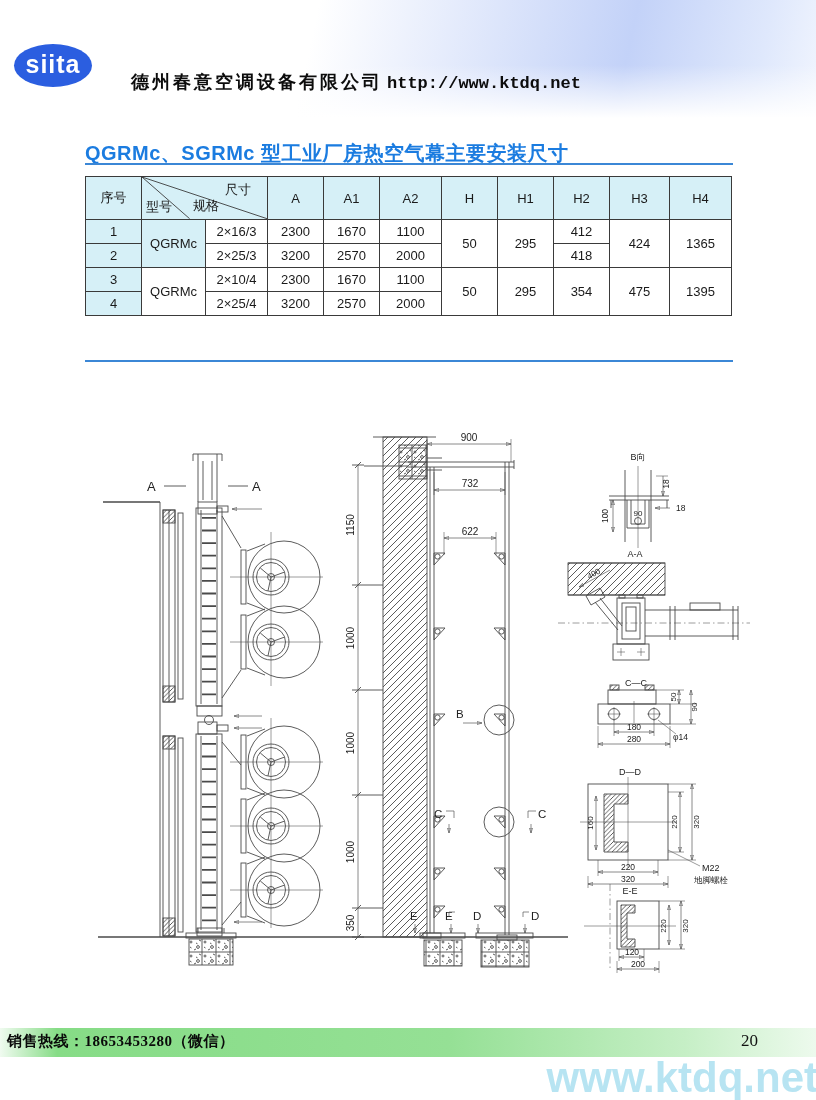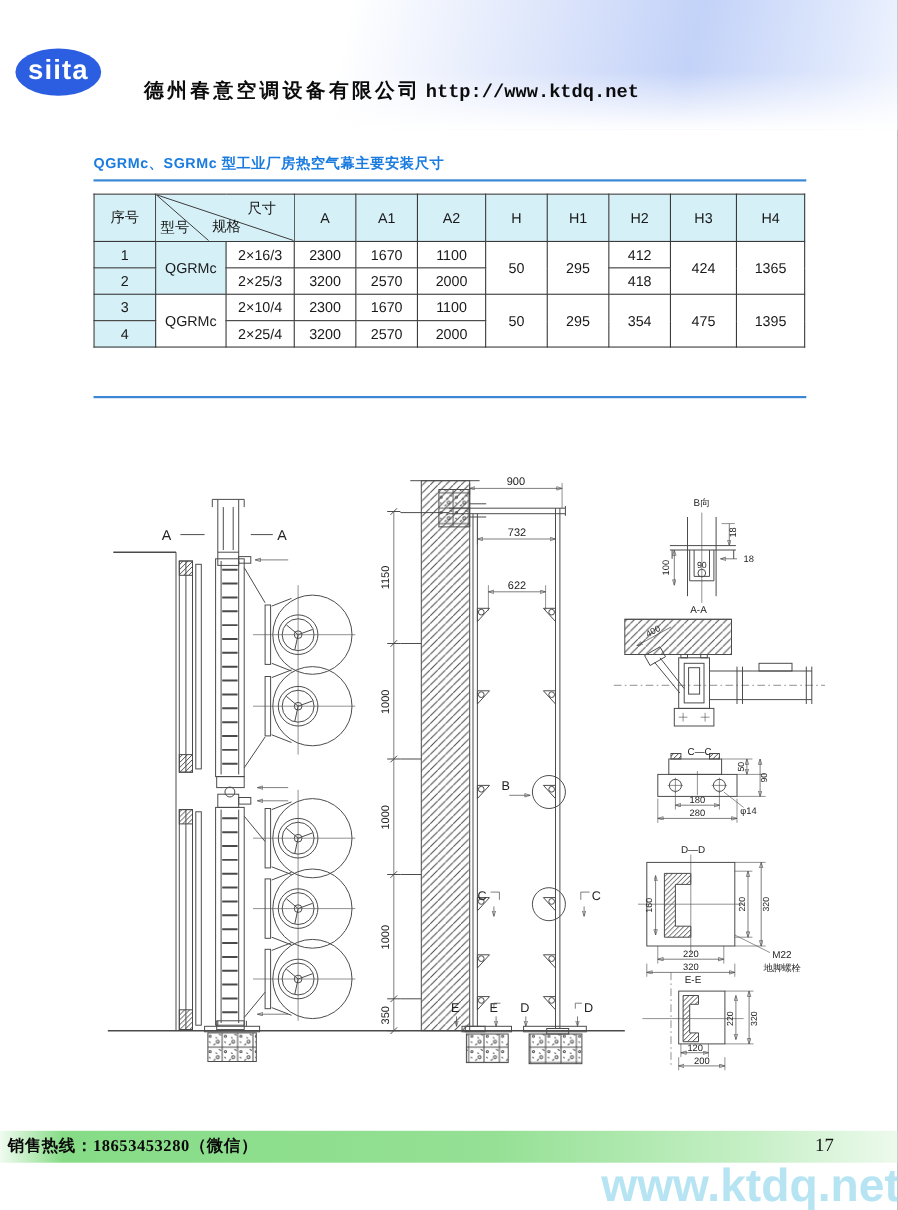--- a/index.html
+++ b/index.html
@@ -10,21 +10,21 @@
        background:linear-gradient(102deg,#ffffff 38%,#c3d2f8 76%,#dfe8fc 92%,#f1f5fe 100%);}
   .hdr::after{content:"";position:absolute;inset:0;
        background:linear-gradient(to bottom,rgba(255,255,255,0) 55%,#ffffff 100%);}
   .logo{position:absolute;left:14px;top:44px;width:78px;height:43px;background:#2b5ee0;
         border-radius:50%;color:#fff;font-weight:bold;font-size:25px;text-align:center;
         line-height:41px;letter-spacing:1px;z-index:2;}
   .company{position:absolute;left:131px;top:70px;z-index:2;font-weight:bold;color:#0c0c0c;
         font-size:18px;font-family:"Liberation Serif",serif;letter-spacing:3px;white-space:nowrap;}
   .url{font-family:"Liberation Mono",monospace;letter-spacing:0;margin-left:4px;font-size:17px;}
   
-  .sec{position:absolute;left:85px;color:#1b7ce0;font-size:13px;font-weight:bold;letter-spacing:.5px;}
+  .sec{position:absolute;left:85px;color:#1b7ce0;font-size:20px;font-weight:bold;letter-spacing:.5px;}
   .rule{position:absolute;left:85px;width:648px;height:2px;background:#3b87d6;}
   
   .tblwrap{position:absolute;left:85px;top:176px;}
   table{border-collapse:collapse;table-layout:fixed;}
   td{border:1px solid #3a3a3a;text-align:center;font-size:13px;color:#1a1a1a;padding:0;height:23px;}
   tr.hd td{height:42px;background:#d6f0f7;font-size:13px;}
   td.cyan{background:#d6f0f7;}
   td.diag{position:relative;padding:0;}
   .diagbox{position:relative;width:100%;height:100%;}
   .diagbox svg{position:absolute;inset:0;}
@@ -470,16 +470,16 @@
       <text class="f85" x="542" y="535" text-anchor="middle">120</text>
       <line class="thin" x1="527" y1="541" x2="527" y2="553"></line>
       <line class="thin" x1="569" y1="541" x2="569" y2="553"></line>
       <line class="dm" x1="527" y1="549" x2="569" y2="549" marker-start="url(#ar)" marker-end="url(#ar)"></line>
       <text class="f85" x="548" y="547" text-anchor="middle">200</text>
     </g>
   </svg>
 
   <div class="fbar"></div>
   <div class="hot">销售热线：18653453280（微信）</div>
-  <div class="pgno">17</div>
+  <div class="pgno">20</div>
   <div class="wm">www.ktdq.net</div>
 
 </div>
 
 </body></html>

